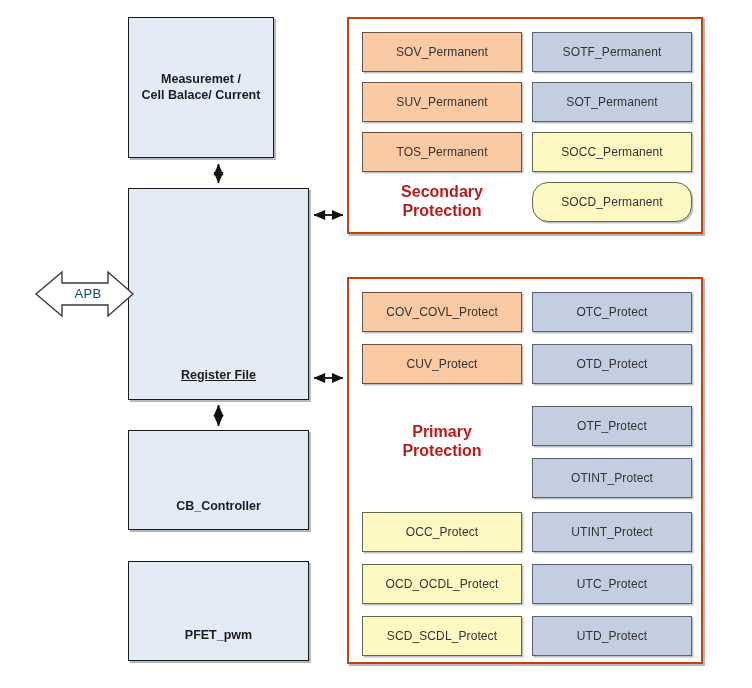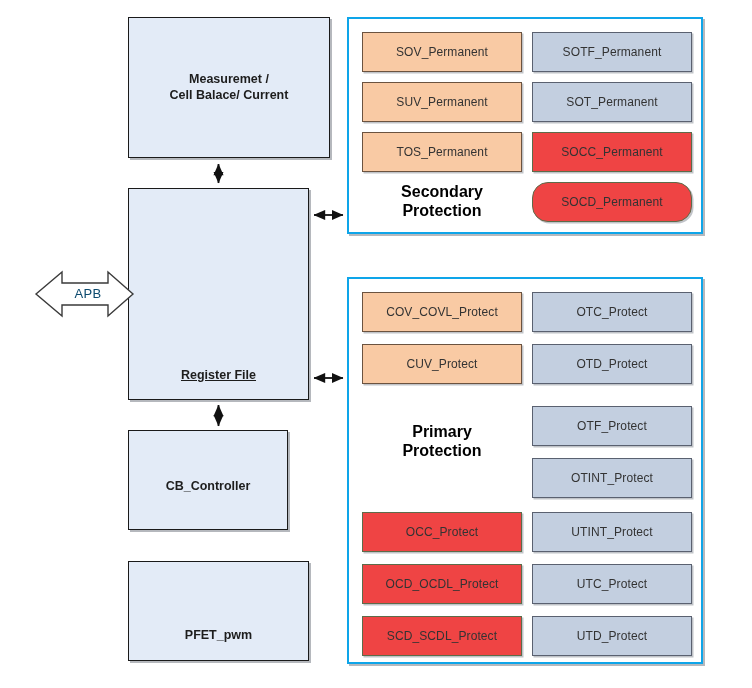--- a/index.html
+++ b/index.html
@@ -40,48 +40,48 @@
     font-size: 12.5px;
     font-weight: bold;
     color: #1d1d1d;
   }
 
   
   .panel {
     position: absolute;
     box-sizing: border-box;
     background: #ffffff;
-    border: 2px solid #0ea5e9;
+    border: 2px solid #c2410c;
     box-shadow: 2px 2px 0 rgba(120,125,135,0.55);
   }
 
   
   .chip {
     position: absolute;
     box-sizing: border-box;
     display: flex;
     align-items: center;
     justify-content: center;
     border: 1.2px solid #555a5f;
     box-shadow: 1.5px 1.5px 0 rgba(130,135,145,0.5);
     font-size: 12px;
     color: #333333;
     letter-spacing: 0.1px;
     white-space: nowrap;
   }
   .chip.orange { background: #F9CAA4; border-color: #6b5340; }
   .chip.blue   { background: #C3CFE0; border-color: #5a6170; }
-  .chip.green  { background: #ef4444; border-color: #5d6b4a; }
+  .chip.green  { background: #fef9c3; border-color: #5d6b4a; }
 
   
   .panel-caption {
     position: absolute;
     font-size: 16px;
     font-weight: bold;
-    color: #000000;
+    color: #b91c1c;
     text-align: center;
     line-height: 1.18;
   }
 
   
   #connectors {
     position: absolute;
     left: 0; top: 0;
     width: 752px; height: 688px;
     pointer-events: none;
@@ -92,32 +92,32 @@
     font-size: 13px;
     color: #0c4a6e;
     letter-spacing: 0.3px;
   }
 </style>
 </head>
 <body>
 
 <div id="diagram">
 
-  <div class="node bigblock" style="left:128px; top:17px; width:202px; height:141px; align-items:center;">
+  <div class="node bigblock" style="left:128px; top:17px; width:146px; height:141px; align-items:center;">
     <div>
       <div>Measuremet /</div>
       <div>Cell Balace/ Current</div>
     </div>
   </div>
 
   <div class="node bigblock" style="left:128px; top:188px; width:181px; height:212px; align-items:flex-end; padding-bottom:16px;text-decoration:underline;">
     <span>Register File</span>
   </div>
 
-  <div class="node bigblock" style="left:128px; top:430px; width:160px; height:100px; align-items:flex-end; padding-bottom:35px;">
+  <div class="node bigblock" style="left:128px; top:430px; width:181px; height:100px; align-items:flex-end; padding-bottom:15px;">
     <span>CB_Controller</span>
   </div>
 
   <div class="node bigblock" style="left:128px; top:561px; width:181px; height:100px; align-items:flex-end; padding-bottom:17px;">
     <span>PFET_pwm</span>
   </div>
 
   <div class="panel" style="left:347px; top:17px; width:356px; height:217px;">
 
     <div class="chip orange" style="left:13px; top:13px; width:160px; height:40px;">

